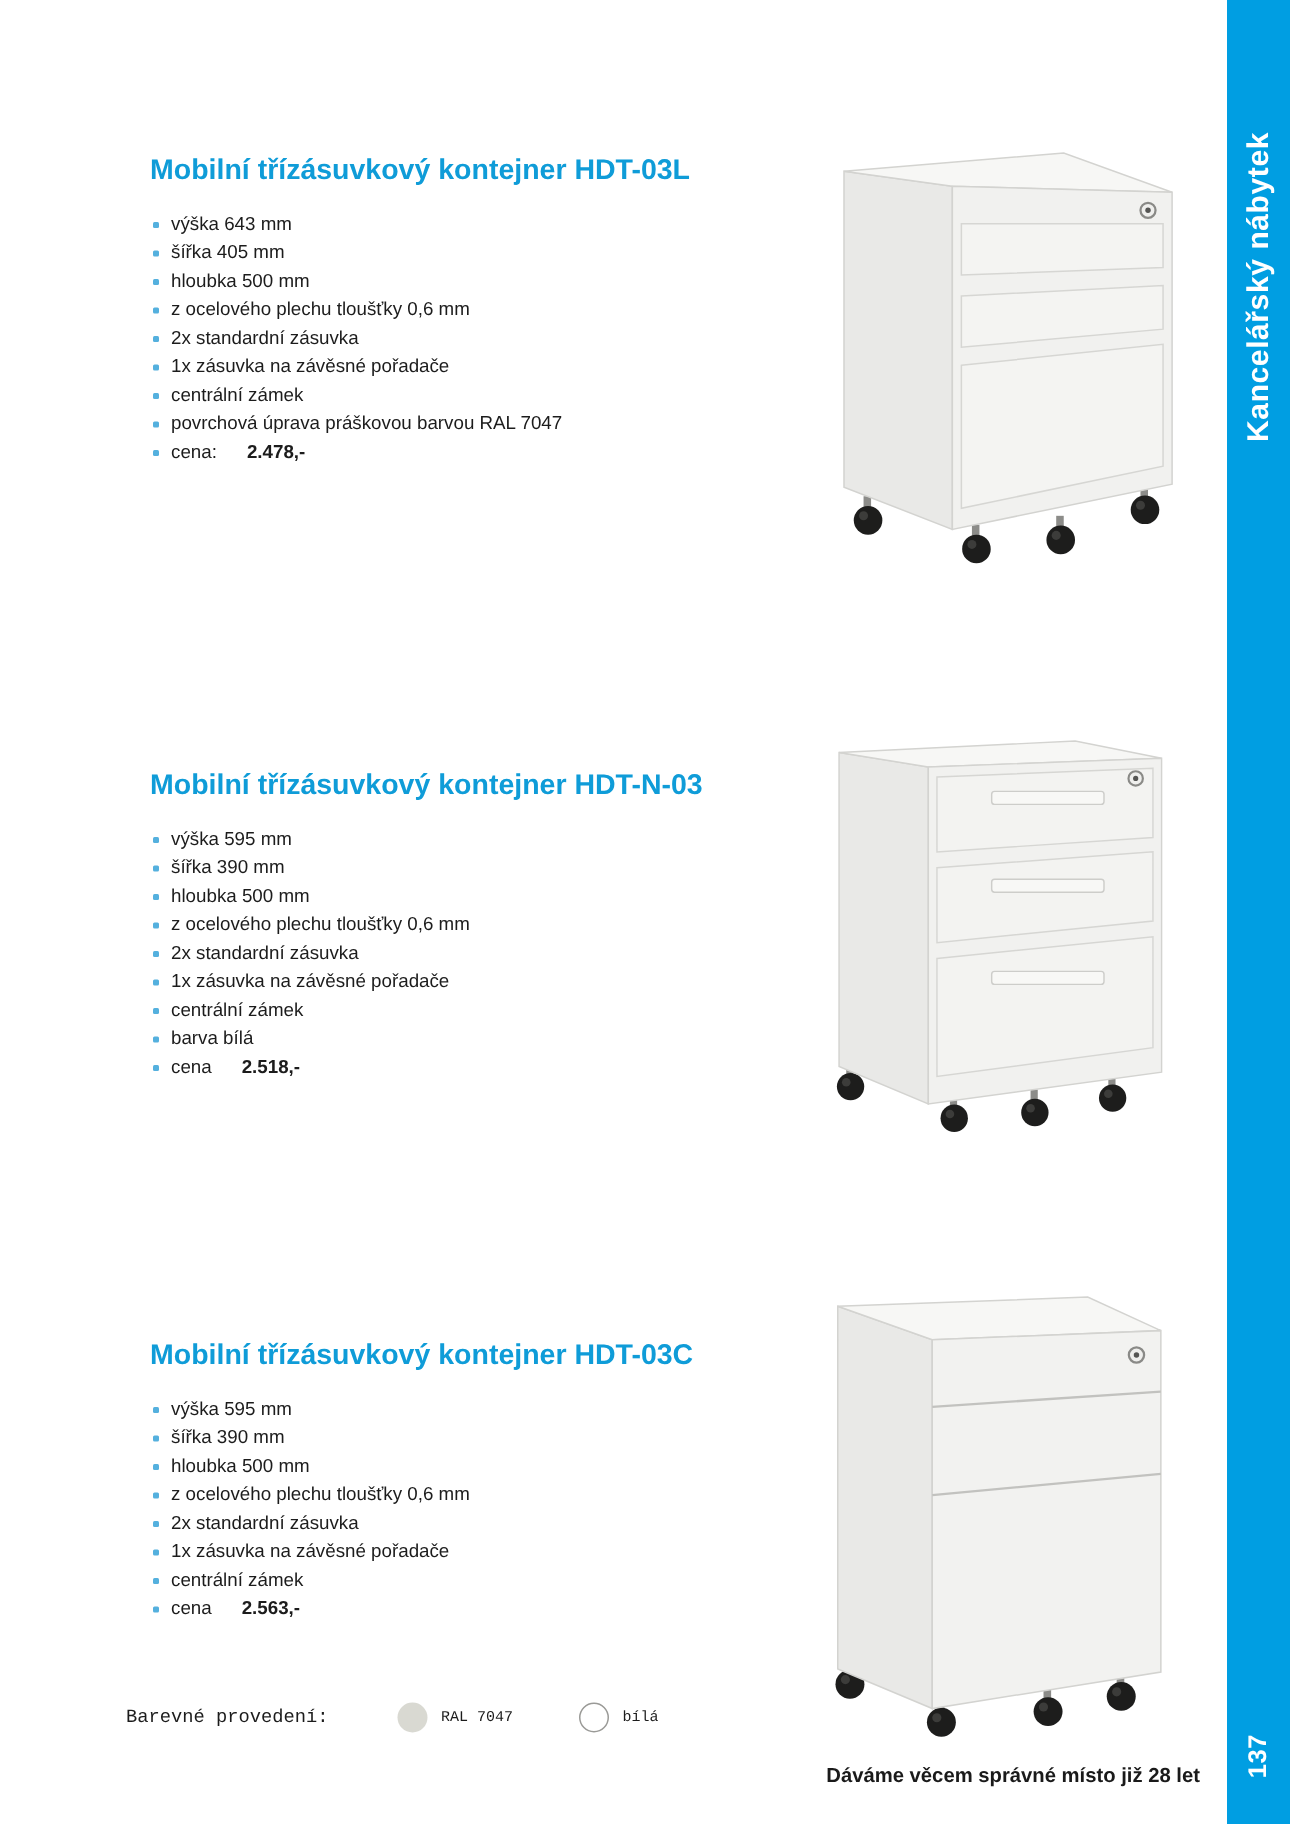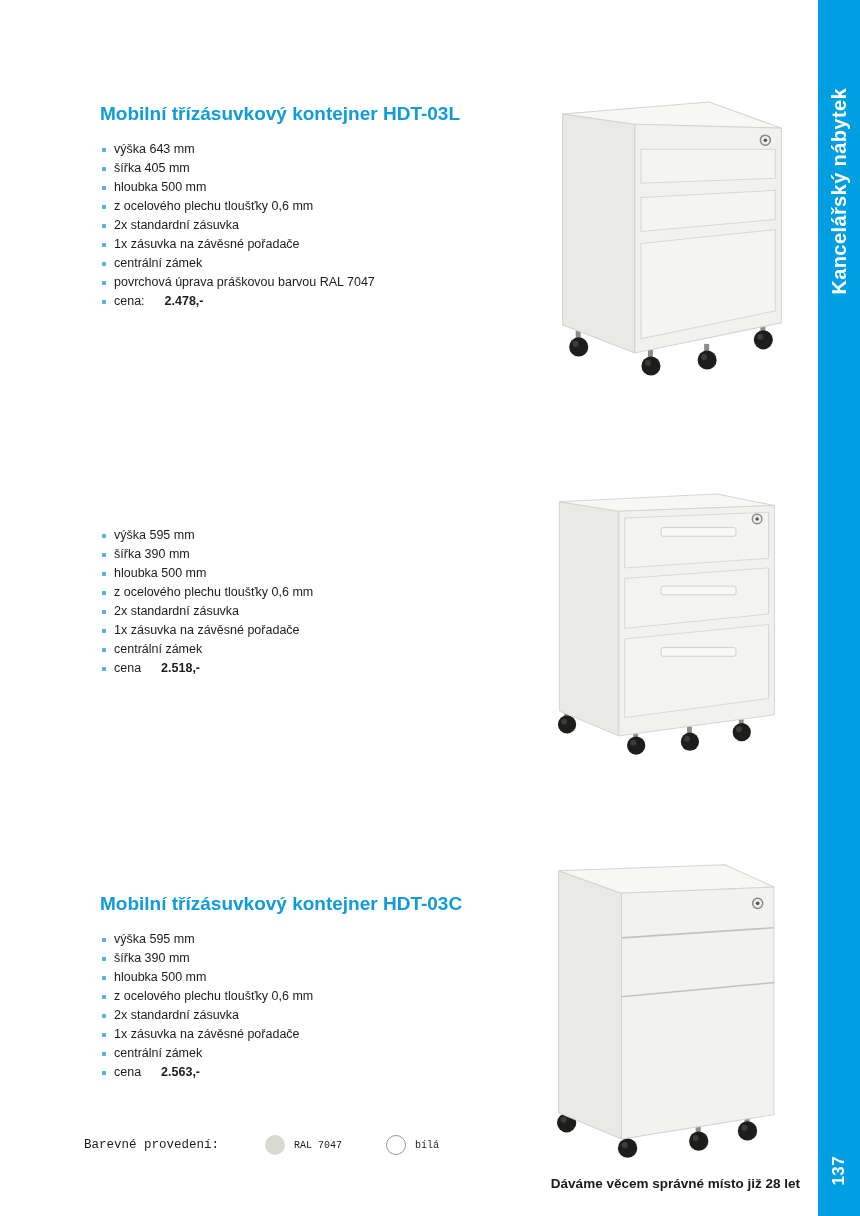--- a/index.html
+++ b/index.html
@@ -117,28 +117,30 @@
       <li>z ocelového plechu tloušťky 0,6 mm</li>
       <li>2x standardní zásuvka</li>
       <li>1x zásuvka na závěsné pořadače</li>
       <li>centrální zámek</li>
       <li>povrchová úprava práškovou barvou RAL 7047</li>
       <li><span class="price-label">cena:</span><span class="price-val">2.478,-</span></li>
     </ul>
   </section>
 
   <section class="product product-2">
+    <h2>Mobilní třízásuvkový kontejner HDT-N-03</h2>
     <ul class="features">
       <li>výška 595 mm</li>
       <li>šířka 390 mm</li>
       <li>hloubka 500 mm</li>
       <li>z ocelového plechu tloušťky 0,6 mm</li>
       <li>2x standardní zásuvka</li>
       <li>1x zásuvka na závěsné pořadače</li>
       <li>centrální zámek</li>
+      <li>barva bílá</li>
       <li><span class="price-label">cena</span><span class="price-val">2.518,-</span></li>
     </ul>
   </section>
 
   <section class="product product-3">
     <h2>Mobilní třízásuvkový kontejner HDT-03C</h2>
     <ul class="features">
       <li>výška 595 mm</li>
       <li>šířka 390 mm</li>
       <li>hloubka 500 mm</li>

